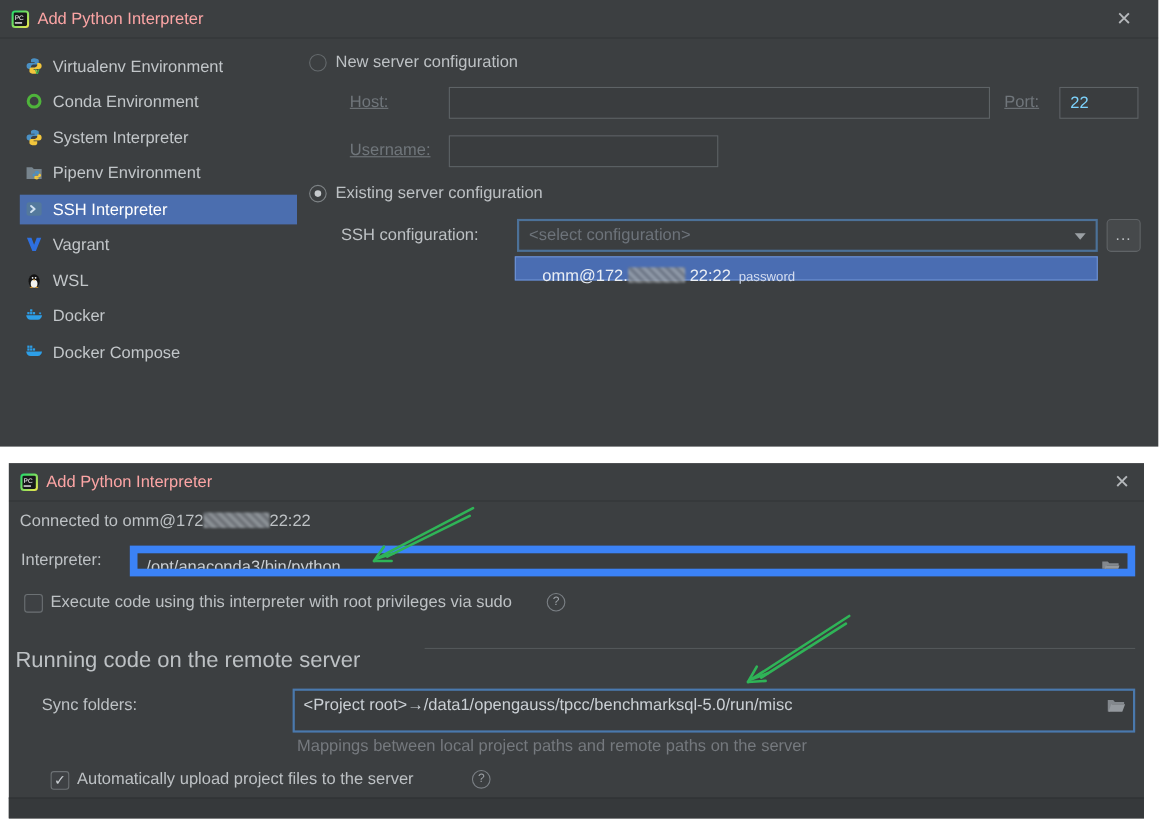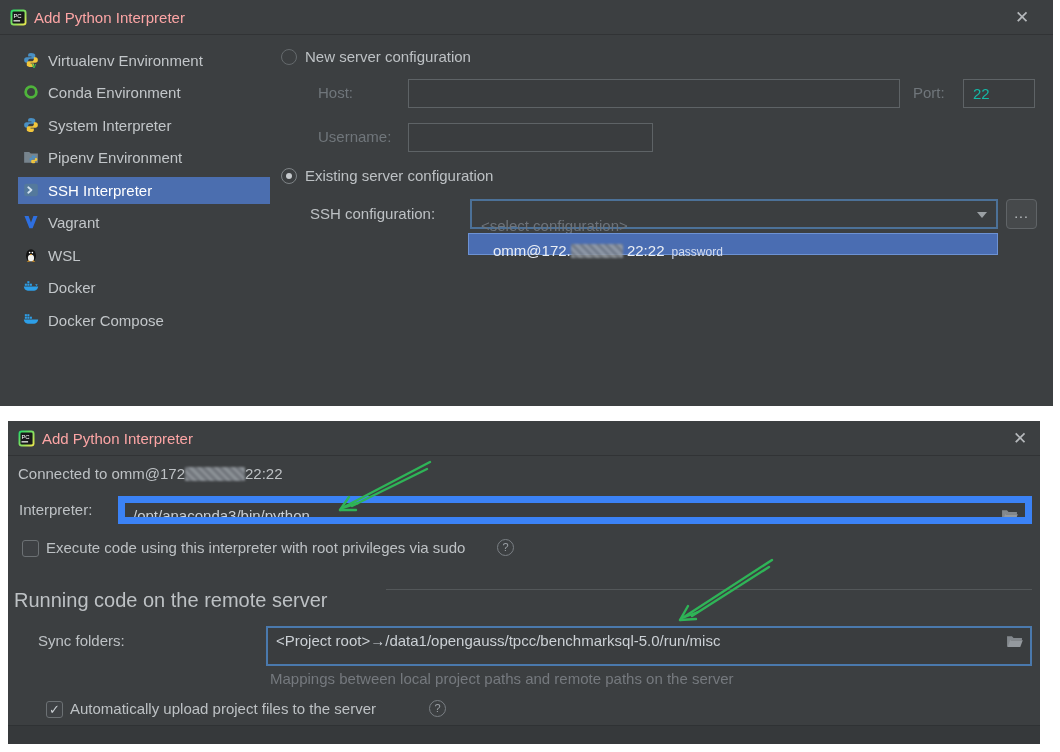--- a/index.html
+++ b/index.html
@@ -18,30 +18,30 @@
 
   
   .side-row { position:absolute; left:18px; width:252px; height:27px; line-height:27px;
               font-size:15px; color:#c2c6c9; white-space:nowrap; cursor:pointer; }
   .side-row .ic { position:absolute; left:5px; top:5px; width:16px; height:16px; }
   .side-row .lbl { position:absolute; left:30px; top:0; }
   .side-row.selected { background:#4b6eaf; color:#ffffff; }
 
   
   .lab { position:absolute; height:26px; line-height:26px; font-size:15px; white-space:nowrap; }
-  .dim { color:#70767b; }
+  .dim { color:#70767b;text-decoration:underline; }
   .radio { position:absolute; width:16px; height:16px; border-radius:50%;
            border:1.5px solid #656a6d; background:transparent; }
   .radio.on { border-color:#7e8386; }
   .radio.on::after { content:""; position:absolute; left:4px; top:4px; width:6px; height:6px;
                      border-radius:50%; background:#c6cacd; }
   .tfield { position:absolute; background:#3a3d3f; border:1px solid #5e6366; color:#c9ced2;
             font-size:15px; font-family:"Liberation Sans",sans-serif; padding-left:9px; outline:none; }
   .combo { position:absolute; border:2px solid #4c7198; background:#3b3e40; }
-  .combo .ph { position:absolute; left:9px; top:0; line-height:26px; font-size:15px; color:#6d737a;margin-top:12px; }
+  .combo .ph { position:absolute; left:9px; top:0; line-height:26px; font-size:15px; color:#6d737a; }
   .combo .arr { position:absolute; right:9px; top:11px; width:0; height:0;
                 border-left:5px solid transparent; border-right:5px solid transparent;
                 border-top:6px solid #9ba0a4; }
   .btn-more { position:absolute; width:31px; height:30px; background:#46494b;
               border:1px solid #606467; border-radius:4px; color:#bec2c5; text-align:center;
               line-height:26px; font-size:14px; letter-spacing:1px; cursor:pointer; }
   .popup { position:absolute; background:#4a6db2; border:1px solid #6d92d3; }
   .popup .opt { position:absolute; left:0; top:0; right:0; bottom:0; line-height:33px;
                 padding-left:24px; font-size:15px; color:#eaeef4; white-space:nowrap; }
   .popup .auth { font-size:12px; color:#d4ddf0; margin-left:7px; }
@@ -175,21 +175,21 @@
     </svg>
     <span class="lbl">Docker Compose</span>
   </div>
 
   <div class="radio" style="left:281px; top:49px"></div>
   <div class="lab" style="left:305px; top:44px">New server configuration</div>
 
   <div class="lab dim" style="left:318px; top:80px">Host:</div>
   <input class="tfield" style="left: 408px; top: 79px; width: 492px; height: 29px;">
   <div class="lab dim" style="left:913px; top:80px">Port:</div>
-  <input class="tfield" style="left: 963px; top: 79px; width: 72px; height: 29px; color: #14b8a6;" value="22">
+  <input class="tfield" style="left: 963px; top: 79px; width: 72px; height: 29px; color: #7dd3fc;" value="22">
 
   <div class="lab dim" style="left:318px; top:124px">Username:</div>
   <input class="tfield" style="left: 408px; top: 123px; width: 245px; height: 29px;">
 
   <div class="radio on" style="left:281px; top:168px"></div>
   <div class="lab" style="left:305px; top:163px">Existing server configuration</div>
 
   <div class="lab" style="left:310px; top:201px">SSH configuration:</div>
   <div class="combo" style="left:470px; top:199px; width:528px; height:30px">
     <span class="ph">&lt;select configuration&gt;</span>

